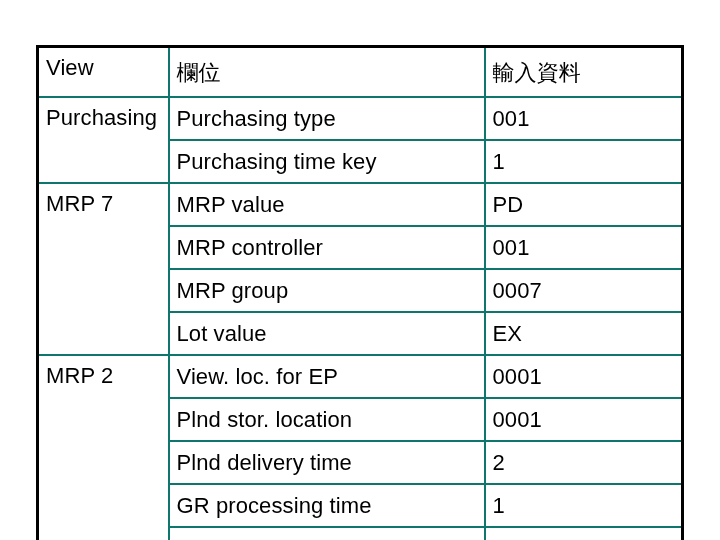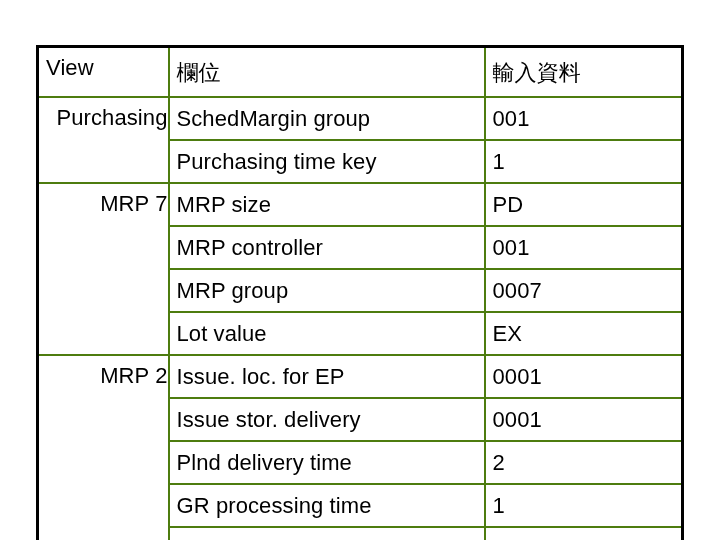--- a/index.html
+++ b/index.html
@@ -32,21 +32,21 @@
     table-layout: fixed;
     background: #ffffff;
     border: 3px solid #000000;
   }
 
   .spec-table col.col-view   { width: 131px; }
   .spec-table col.col-field  { width: 316px; }
   .spec-table col.col-input  { width: 198px; }
 
   .spec-table td {
-    border: 2px solid #4d7c0f;
+    border: 2px solid #0f766e;
     padding: 0 0 0 7px;
     height: 41px;
     vertical-align: middle;
     font-size: 22px;
     line-height: 25px;
     font-weight: normal;
     letter-spacing: 0.1px;
     white-space: normal;
     word-break: break-all;
     overflow: hidden;
@@ -54,21 +54,20 @@
 
   .spec-table td.cell-view {
     vertical-align: top;
     padding-top: 7px;
     word-break: break-all;
   }
 
   .spec-table td.cell-view-top {
     vertical-align: top;
     padding-top: 7px;
-    text-align: right;
   }
 
   .spec-table td.cell-field,
   .spec-table td.cell-input {
     white-space: nowrap;
     word-break: normal;
   }
 
   .cjk {
     font-family: Liberation Serif, serif;
@@ -88,53 +87,53 @@
     <tbody>
 
       <tr>
         <td class="cell-view">View</td>
         <td class="cell-field cjk">欄位</td>
         <td class="cell-input cjk">輸入資料</td>
       </tr>
 
       <tr>
         <td class="cell-view cell-view-top" rowspan="2">Purchasing</td>
-        <td class="cell-field">SchedMargin group</td>
+        <td class="cell-field">Purchasing type</td>
         <td class="cell-input">001</td>
       </tr>
       <tr>
         <td class="cell-field">Purchasing time key</td>
         <td class="cell-input">1</td>
       </tr>
 
       <tr>
         <td class="cell-view cell-view-top" rowspan="4">MRP 7</td>
-        <td class="cell-field">MRP size</td>
+        <td class="cell-field">MRP value</td>
         <td class="cell-input">PD</td>
       </tr>
       <tr>
         <td class="cell-field">MRP controller</td>
         <td class="cell-input">001</td>
       </tr>
       <tr>
         <td class="cell-field">MRP group</td>
         <td class="cell-input">0007</td>
       </tr>
       <tr>
         <td class="cell-field">Lot value</td>
         <td class="cell-input">EX</td>
       </tr>
 
       <tr>
         <td class="cell-view cell-view-top" rowspan="5">MRP 2</td>
-        <td class="cell-field">Issue. loc. for EP</td>
+        <td class="cell-field">View. loc. for EP</td>
         <td class="cell-input">0001</td>
       </tr>
       <tr>
-        <td class="cell-field">Issue stor. delivery</td>
+        <td class="cell-field">Plnd stor. location</td>
         <td class="cell-input">0001</td>
       </tr>
       <tr>
         <td class="cell-field">Plnd delivery time</td>
         <td class="cell-input">2</td>
       </tr>
       <tr>
         <td class="cell-field">GR processing time</td>
         <td class="cell-input">1</td>
       </tr>

